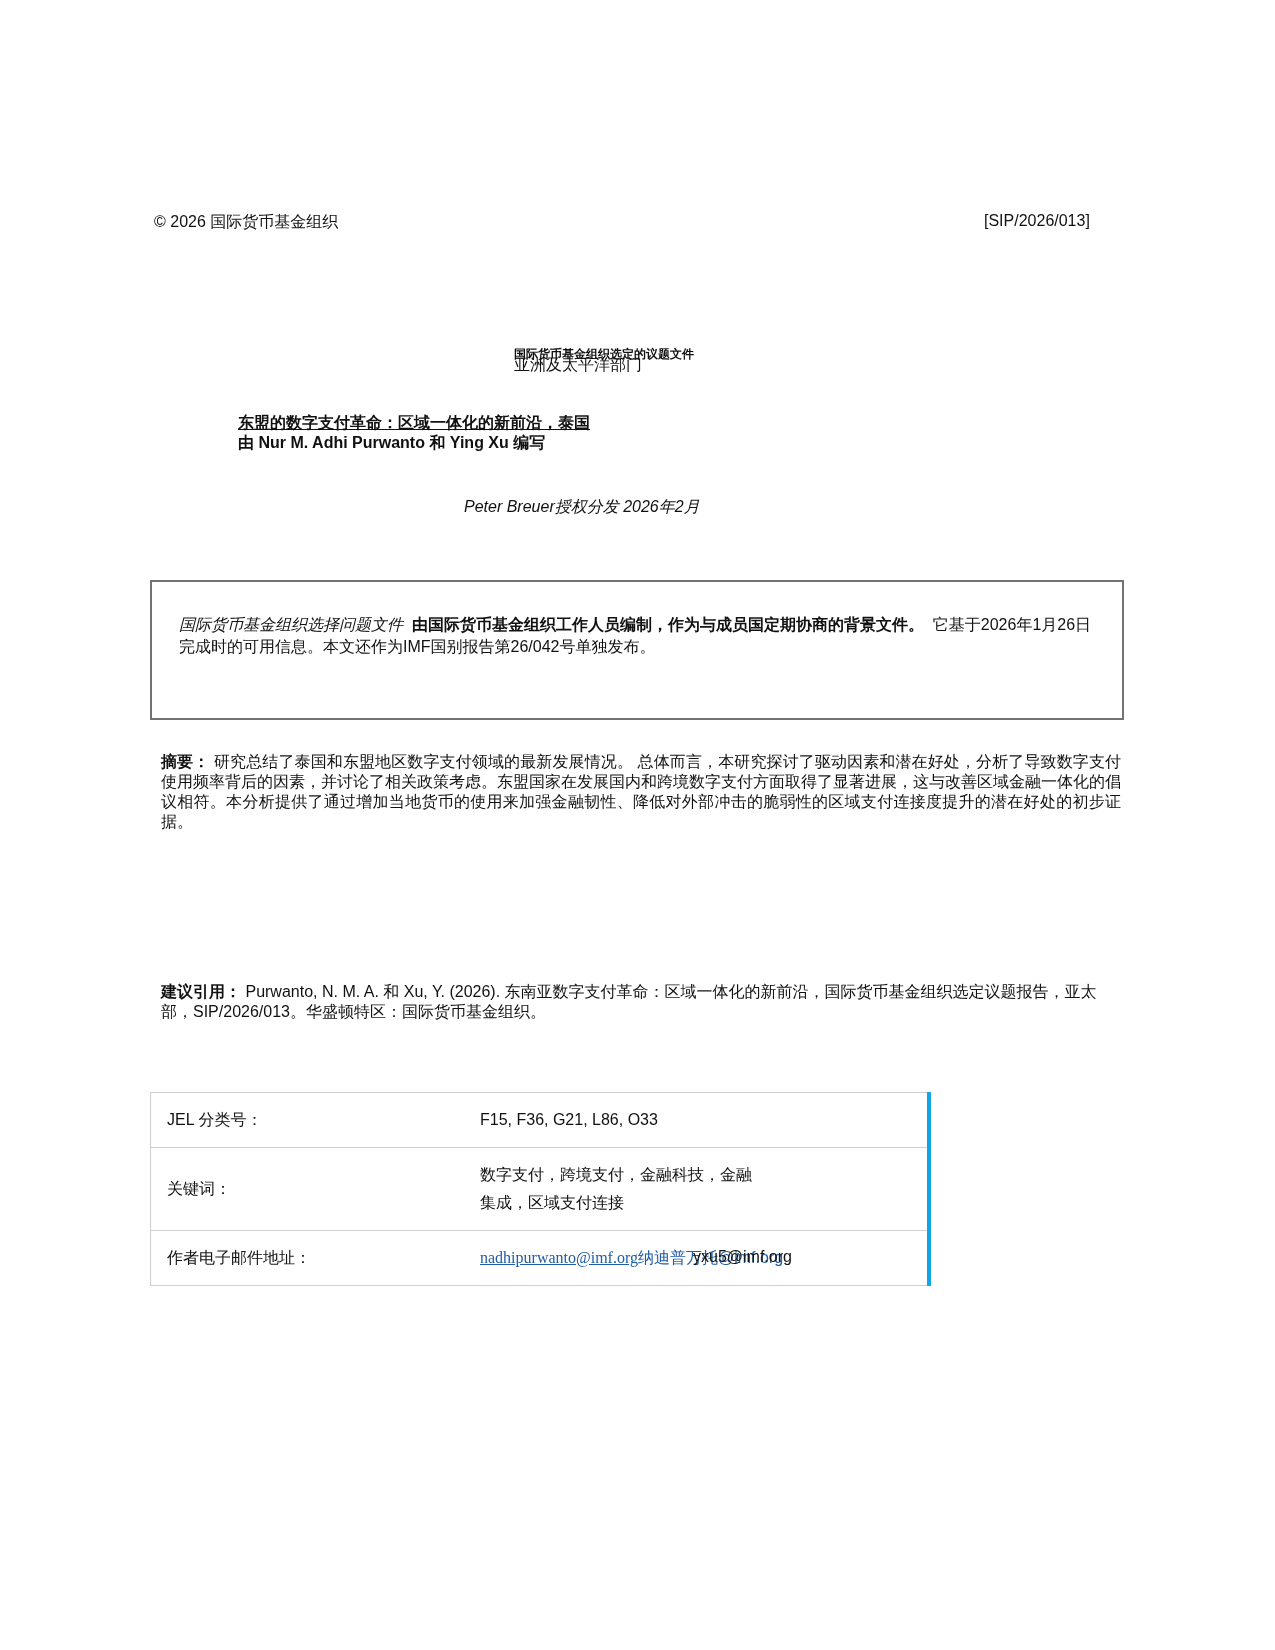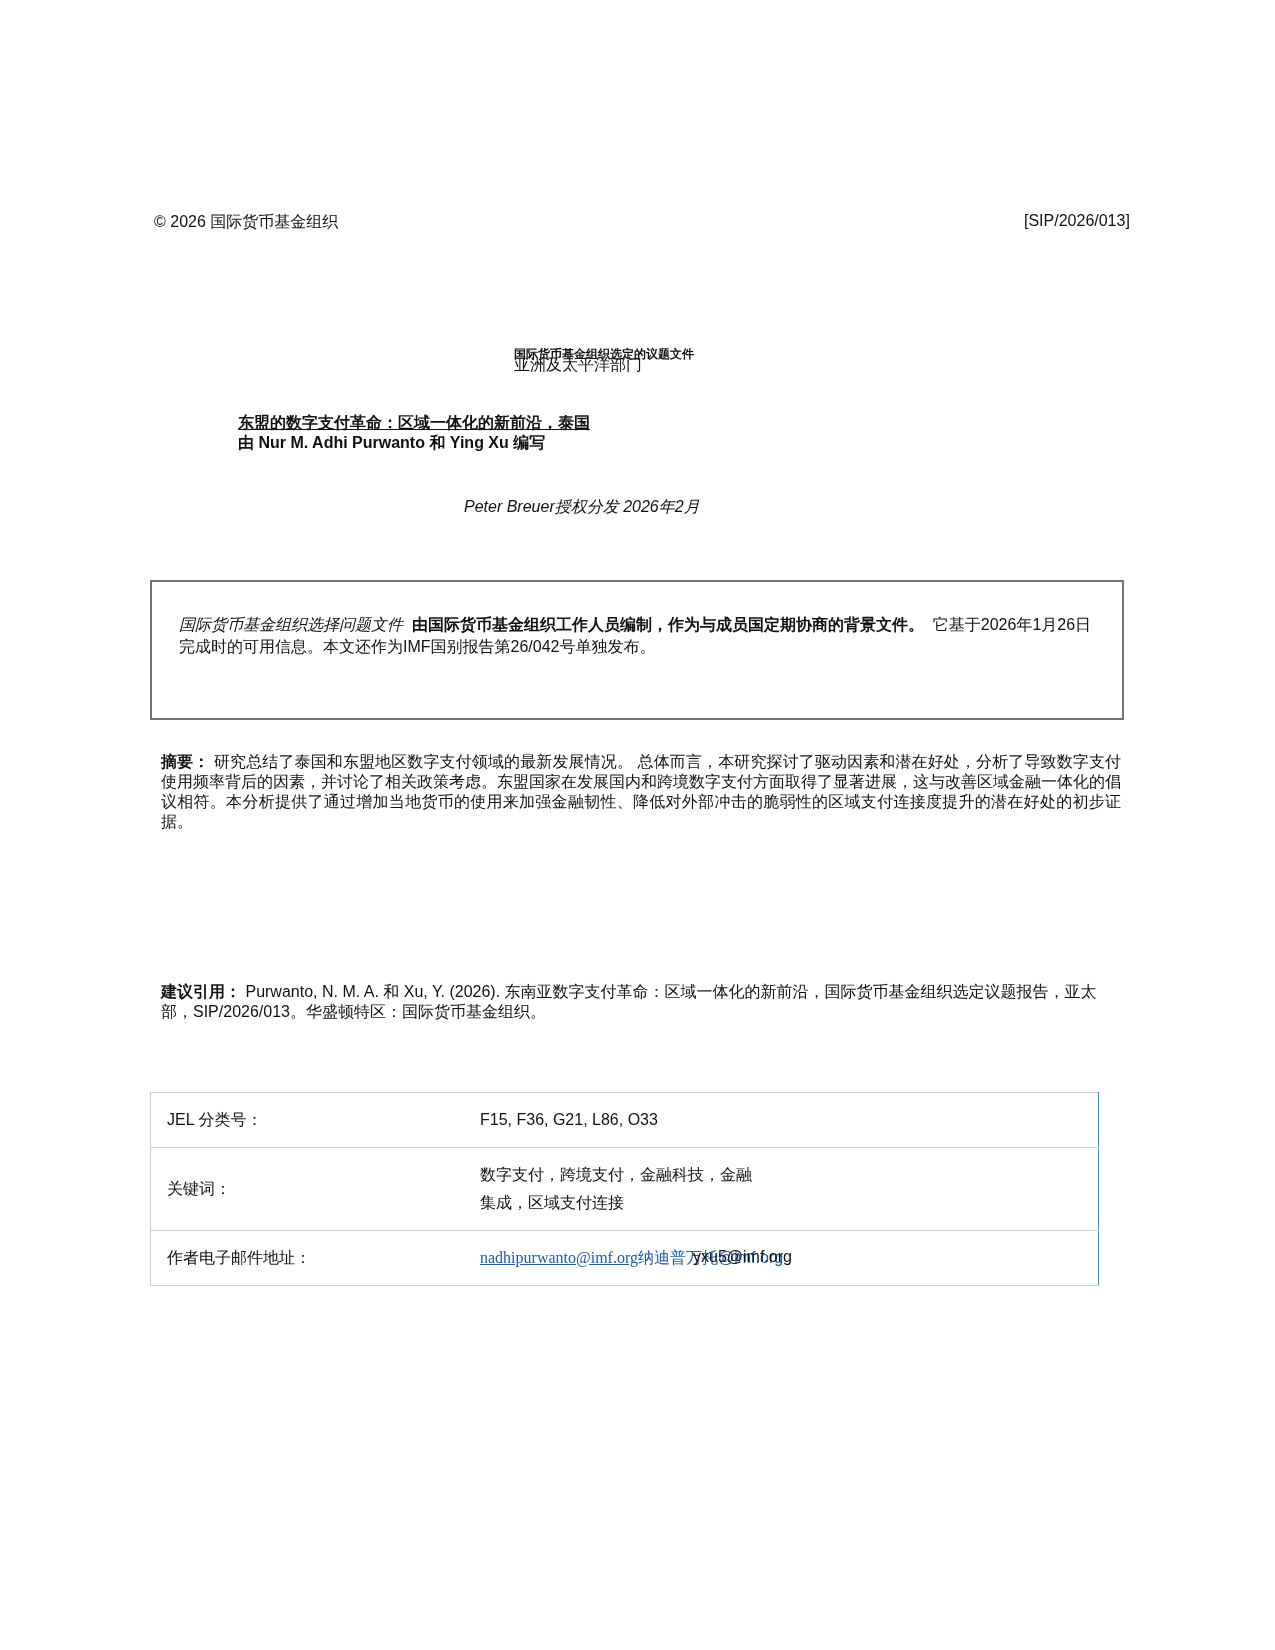--- a/index.html
+++ b/index.html
@@ -4,21 +4,21 @@
   <style>
     html, body { margin: 0; padding: 0; background: #ffffff; }
     body {
       width: 1275px; height: 1650px; position: relative; overflow: hidden;
       font-family: "Liberation Sans", "DejaVu Sans", sans-serif;
       color: #111111;
       font-size: 16px;
     }
     .abs { position: absolute; }
     .copyright { left: 154px; top: 212px; font-size: 16px; }
-    .sip-number { left: 984px; top: 212px; font-size: 16px; margin-left: 40px; }
+    .sip-number { left: 984px; top: 212px; font-size: 16px; }
     .series-title { left: 514px; top: 346px; font-size: 12px; font-weight: bold; }
     .department { left: 514px; top: 355px; font-size: 16px; }
     .paper-title { left: 238px; top: 413px; font-size: 16px; font-weight: bold; line-height: 20px; text-decoration: underline; }
     .authors { left: 238px; top: 433px; font-size: 16px; font-weight: bold; line-height: 20px; }
     .authorized { left: 464px; top: 497px; font-size: 16px; font-style: italic; }
 
     .disclaimer-box {
       left: 150px; top: 580px; width: 974px; height: 140px;
       border: 2px solid #737373; box-sizing: border-box;
     }
@@ -35,29 +35,29 @@
     }
     .abstract .lbl { font-weight: bold; }
 
     .citation {
       left: 161px; top: 982px; width: 950px;
       font-size: 16px; line-height: 20px;
     }
     .citation .lbl { font-weight: bold; }
 
     .meta-table {
-      left: 150px; top: 1092px; width: 949px;
+      left: 150px; top: 1092px; width: 781px;
       border-collapse: collapse; font-size: 16px;
     }
     .meta-table td {
       border-top: 1px solid #cfcfcf; border-bottom: 1px solid #cfcfcf;
       vertical-align: middle; padding: 0;
     }
     .meta-table tr td:first-child { border-left: 1px solid #cfcfcf; padding-left: 16px; width: 313px; }
-    .meta-table tr td:last-child { border-right: 1px solid #0ea5e9; }
+    .meta-table tr td:last-child { border-right: 4px solid #0ea5e9; }
     .row-jel td { height: 54px; }
     .row-kw td { height: 82px; }
     .row-email td { height: 54px; }
     .kw-val { line-height: 28px; }
     .email-cell { position: relative; }
     .email-link { color: #1f5da8; text-decoration: underline; font-family: Liberation Serif, serif; }
     .email-alt { color: #1f5da8; }
     .email-overlay { position: absolute; left: 213px; top: 17px; color: #111111; }
   </style>
 </head>

